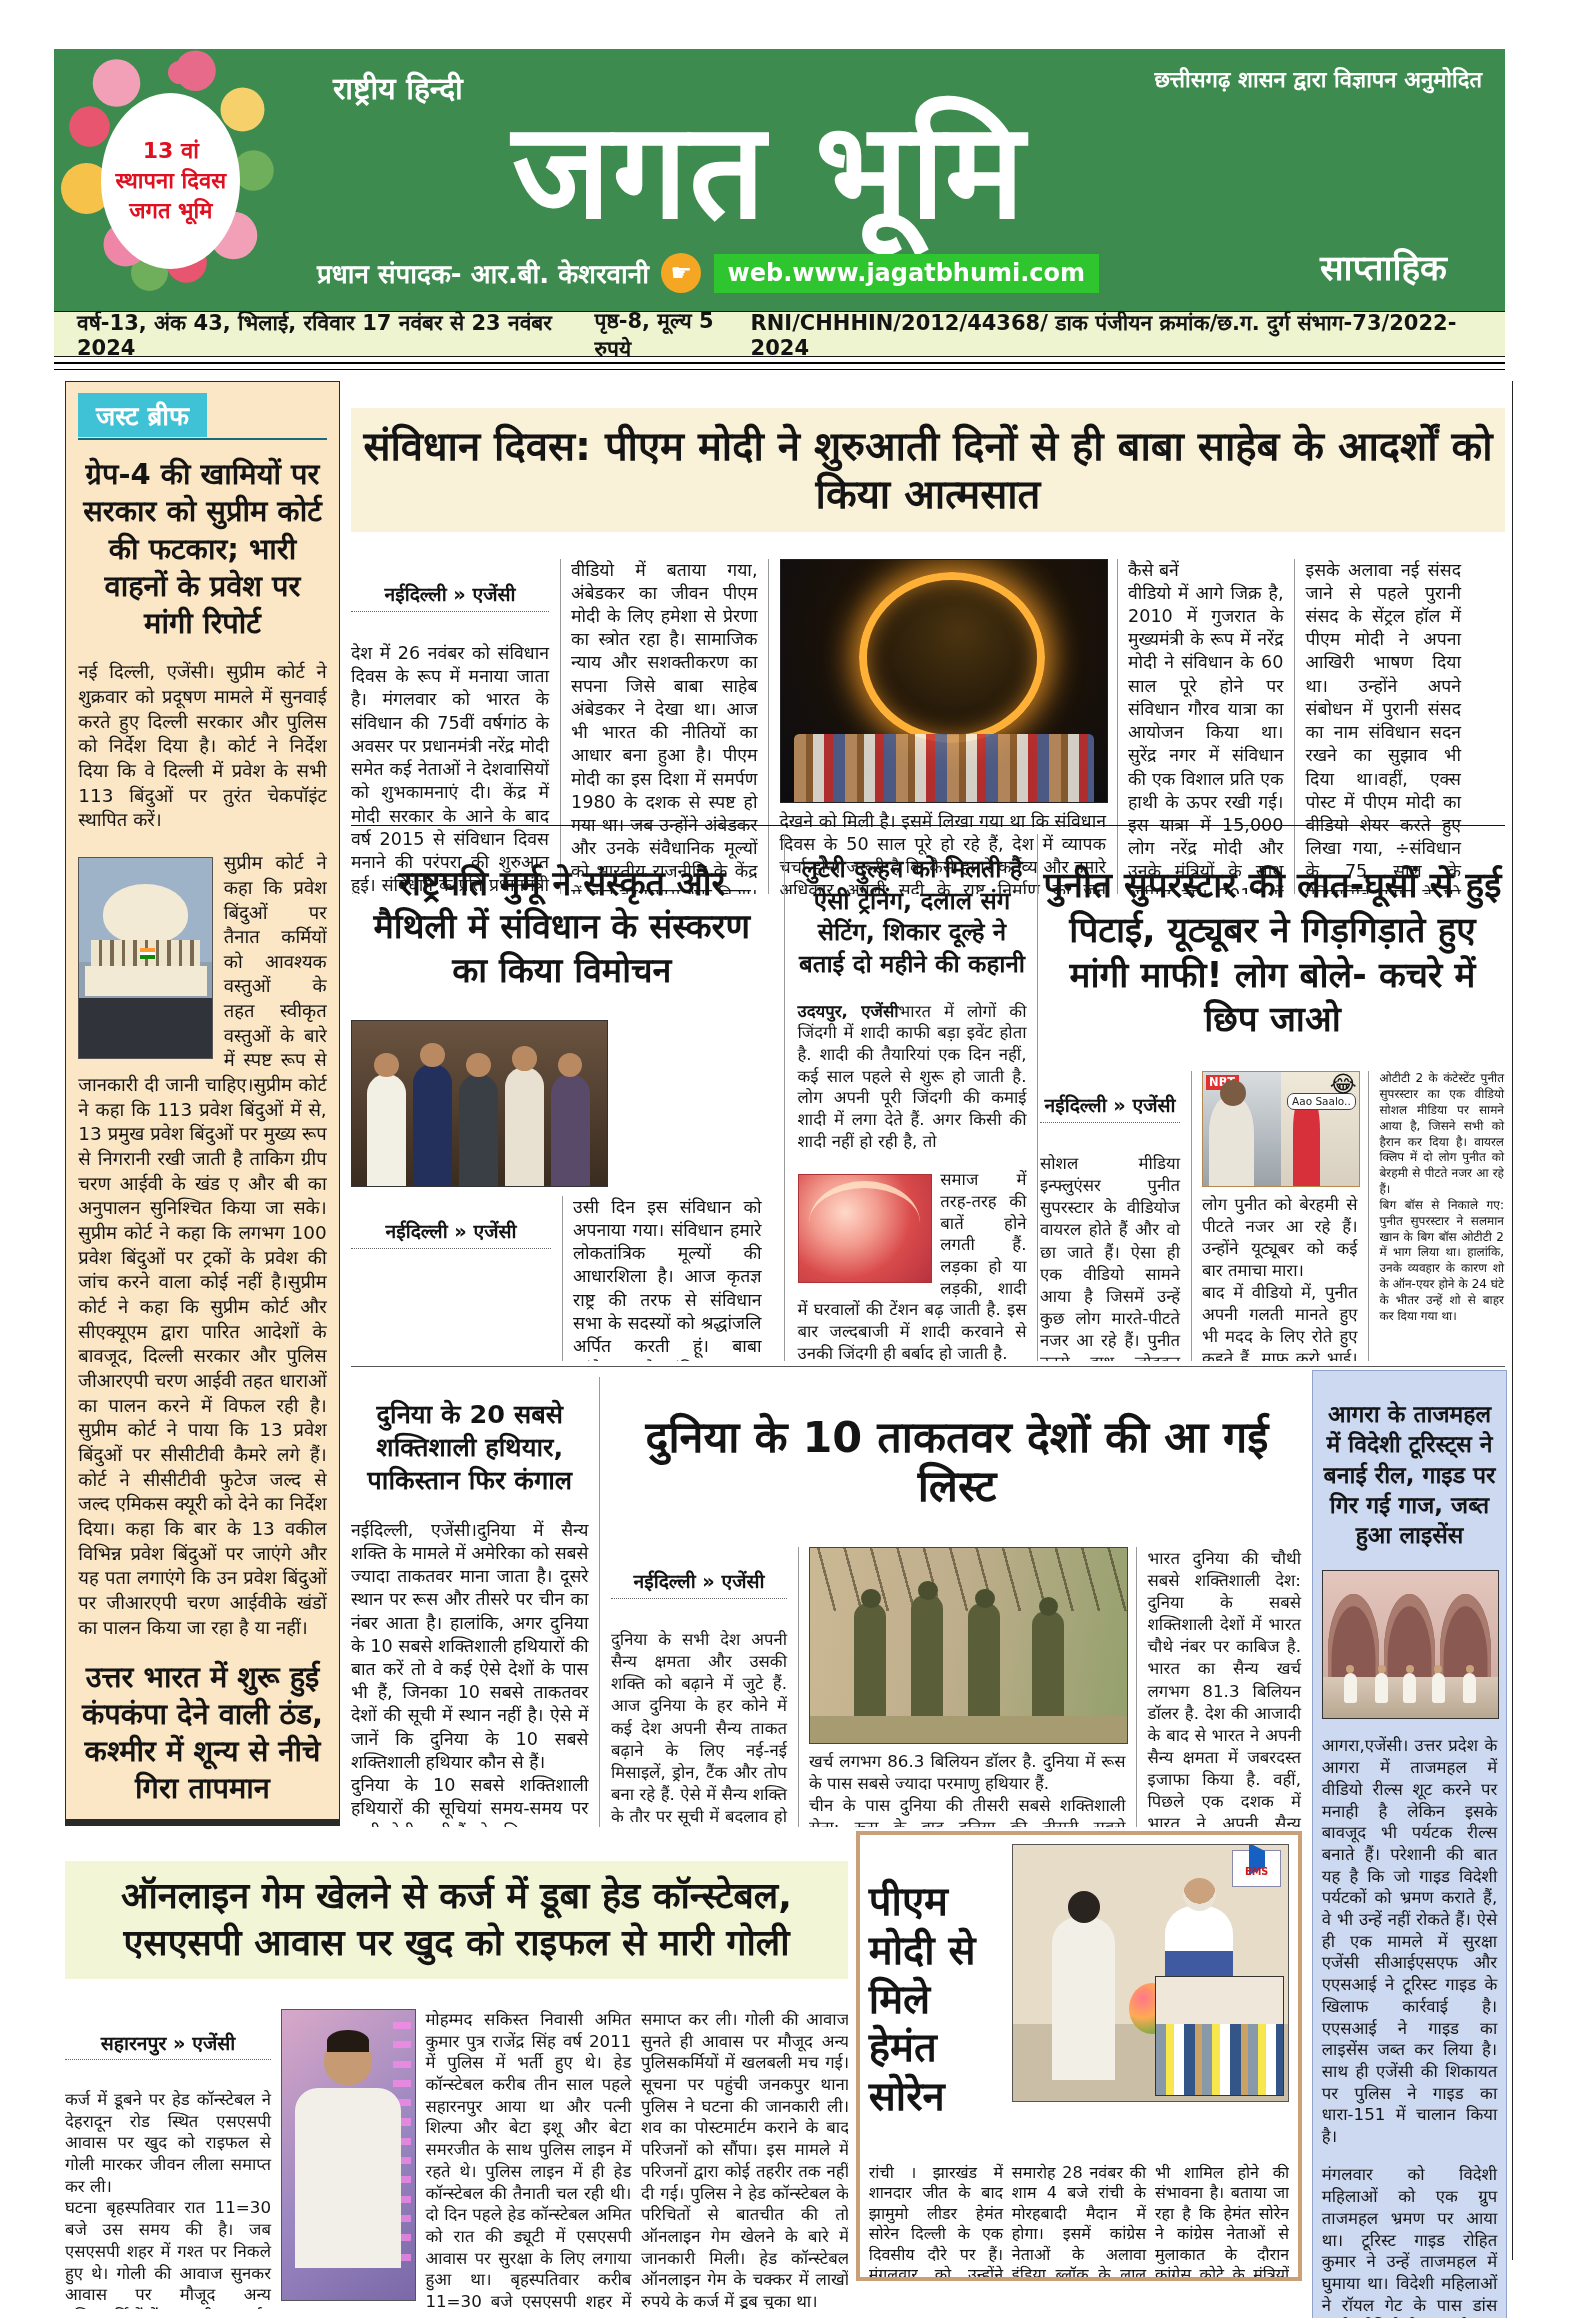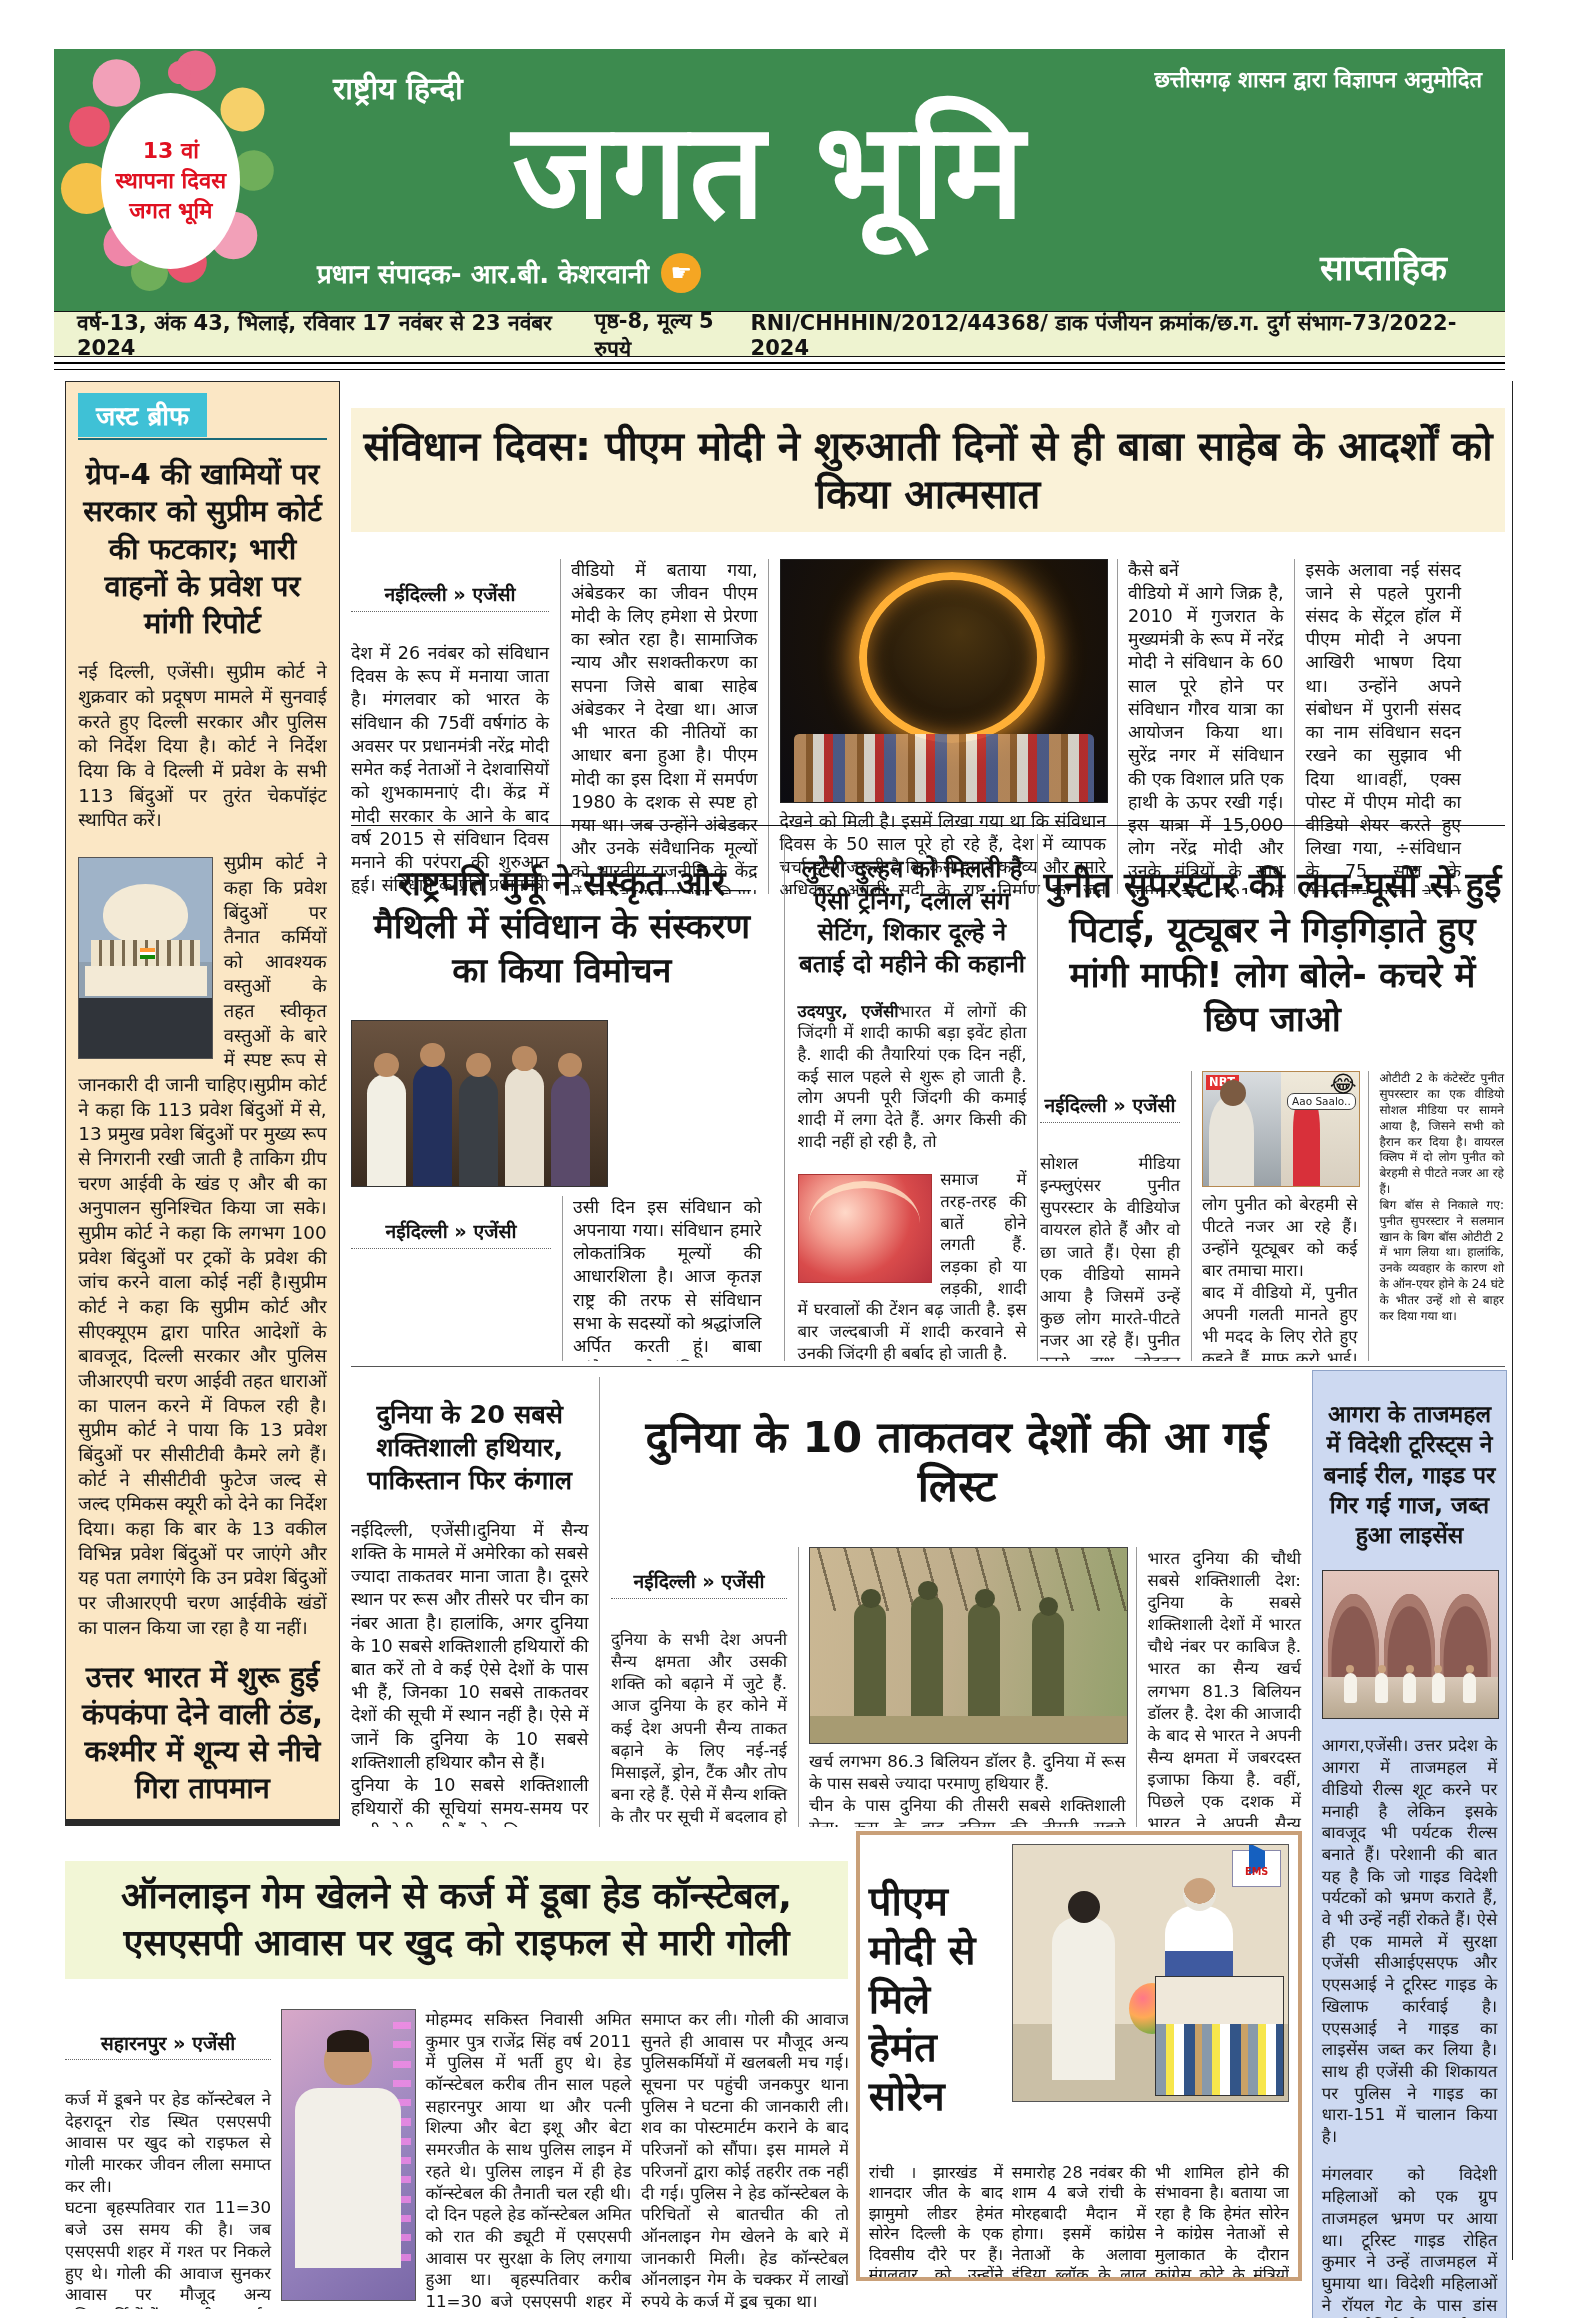--- a/index.html
+++ b/index.html
@@ -209,20 +209,21 @@
       <span class="fl-line">स्थापना दिवस</span>
       <span class="fl-line">जगत भूमि</span>
     </div>
   </div>
   <div class="mh-kicker">राष्ट्रीय हिन्दी</div>
   <div class="mh-title">जगत भूमि</div>
   <div class="mh-approval">छत्तीसगढ़ शासन द्वारा विज्ञापन अनुमोदित</div>
   <div class="mh-row">
     <span class="mh-editor">प्रधान संपादक- आर.बी. केशरवानी</span>
     <span class="mh-hand">☛</span>
+    <span class="mh-web">web.www.jagatbhumi.com</span>
   </div>
   <div class="mh-weekly">साप्ताहिक</div>
 </header>
 
 <div id="infobar" class="abs">
   <span>वर्ष-13, अंक 43, भिलाई, रविवार 17 नवंबर से 23 नवंबर 2024</span>
   <span>पृष्ठ-8, मूल्य 5 रुपये</span>
   <span>RNI/CHHHIN/2012/44368/ डाक पंजीयन क्रमांक/छ.ग. दुर्ग संभाग-73/2022-2024</span>
 </div>
 <div id="midrule" class="abs"></div>

